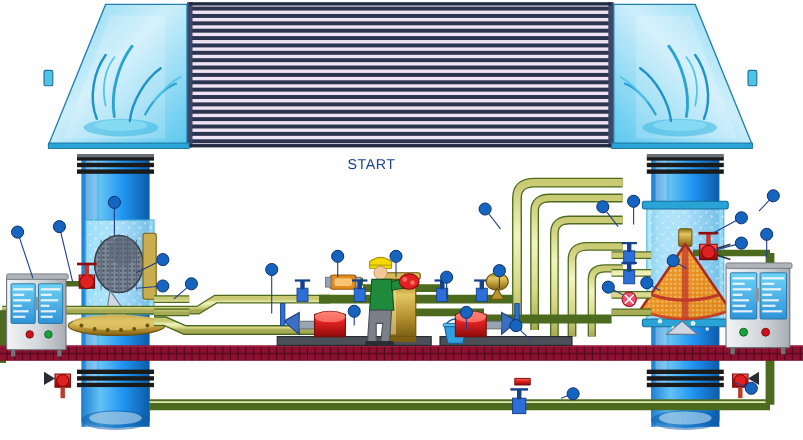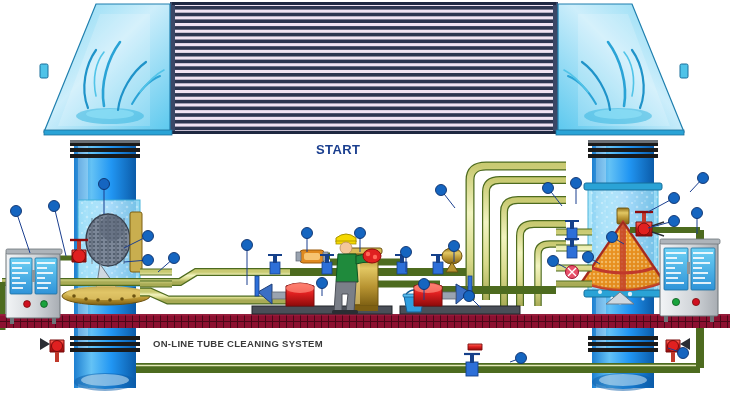--- a/index.html
+++ b/index.html
@@ -1,20 +1,20 @@
 <!DOCTYPE html>
 <html><head>
 <meta charset="utf-8">
 <title>Condenser Tube Cleaning System Diagram</title>
 <style>
   html,body{margin:0;padding:0;background:#fff;}
   body{font-family:"Liberation Sans",sans-serif;}
   #stage{position:relative;width:730px;height:400px;overflow:hidden;background:#ffffff;}
   #stage svg{position:absolute;left:0;top:0;}
-  .lbl{position:absolute;font-family:"Liberation Sans",sans-serif;font-weight:bold;white-space:nowrap;}
+  .lbl{position:absolute;font-family:"Liberation Sans",sans-serif;font-weight:normal;white-space:nowrap;}
   #start-label{left:316px;top:142px;font-size:13px;color:#1b3f8f;letter-spacing:.4px;}
   #otcs-label{left:153px;top:338px;font-size:9.5px;color:#3a3a3a;letter-spacing:.3px;}
   #dfs-label{left:434px;top:338px;font-size:9.5px;color:#3a3a3a;letter-spacing:.3px;}
 </style>
 </head>
 <body>
 
 <div id="stage">
 
 <svg width="730" height="400" viewBox="0 0 730 400">
@@ -596,15 +596,14 @@
         </g>
     <g>
           <line x1="521" y1="358" x2="510" y2="362" stroke="#1b3f8f" stroke-width="1"></line>
           <circle cx="521" cy="358" r="5.5" fill="#1565c0" stroke="#0b2f6b" stroke-width=".9"></circle>
         </g>
   </g>
 
 </svg>
 
 <div class="lbl" id="start-label">START</div>
-<div class="lbl" id="otcs-label">ON-LINE TUBE CLEANING SYSTEM</div>
 
 </div>
 
 </body></html>

